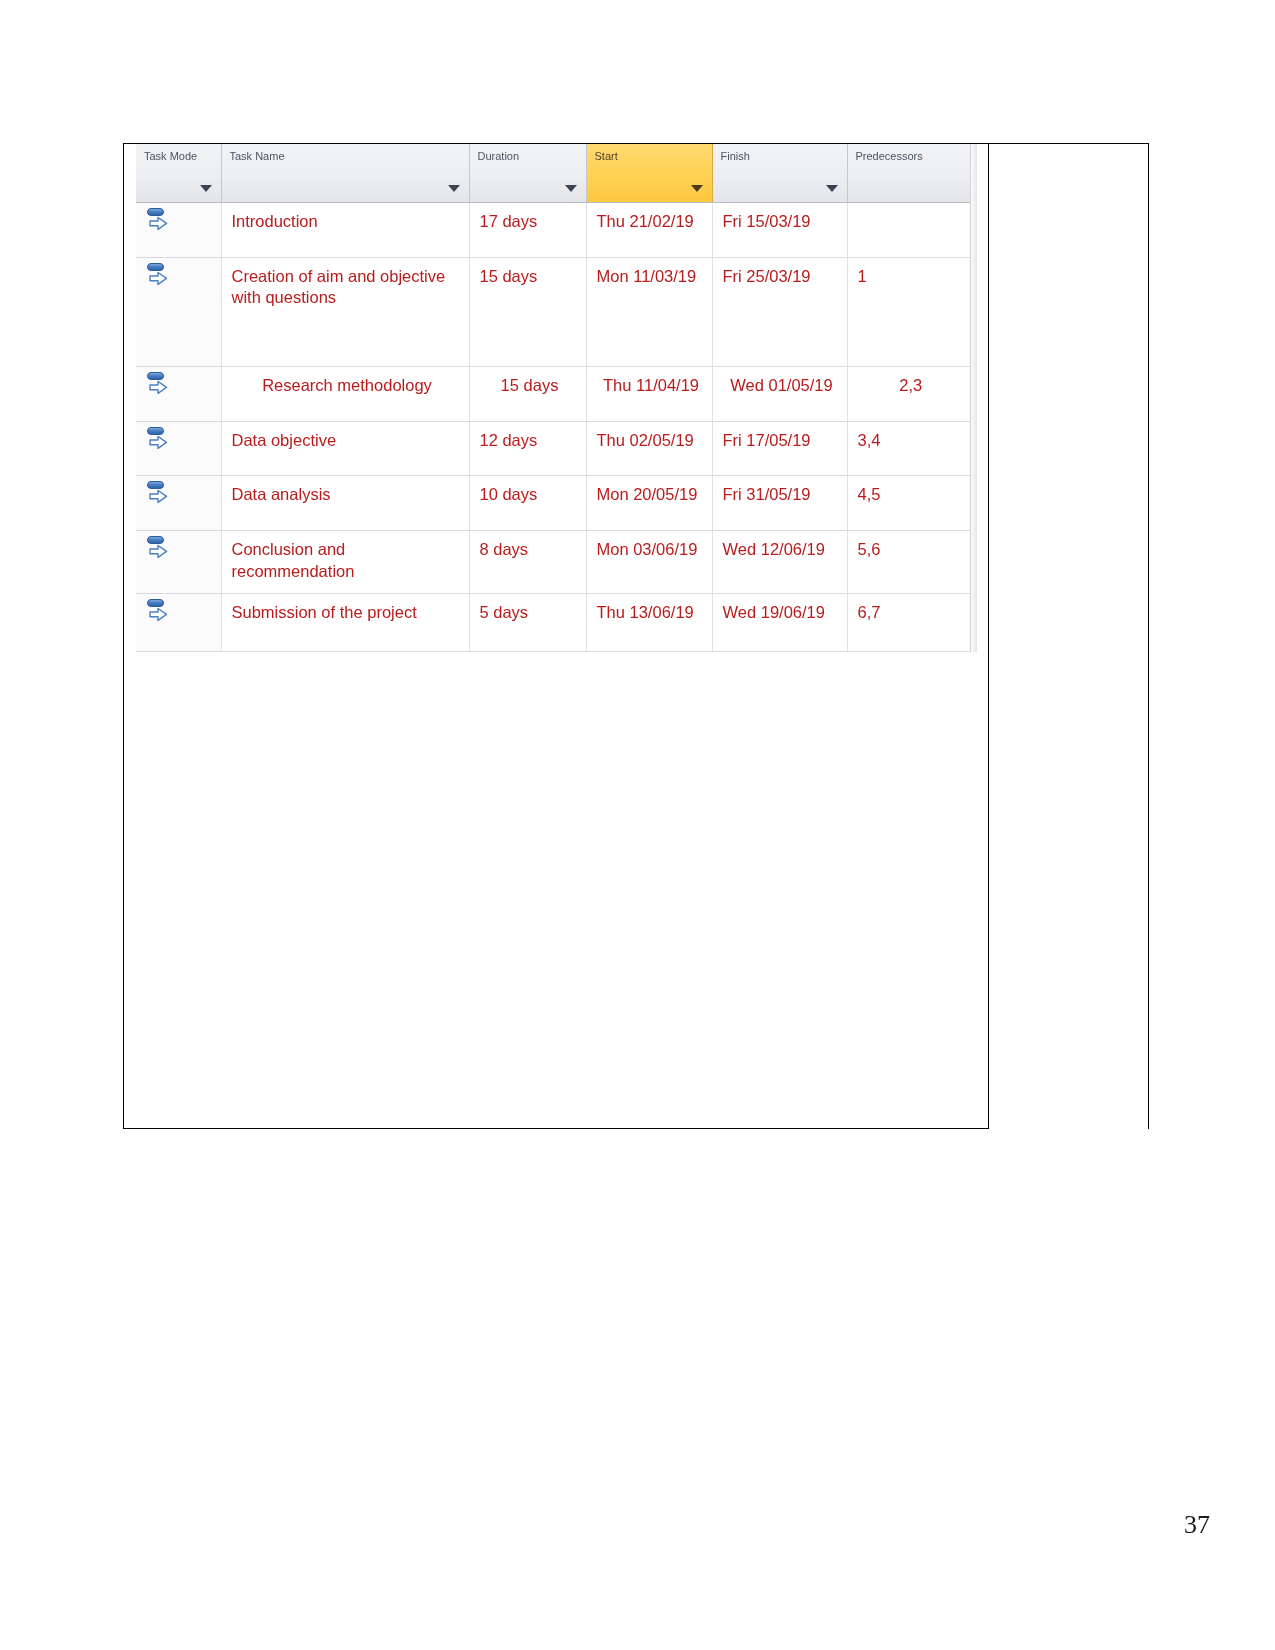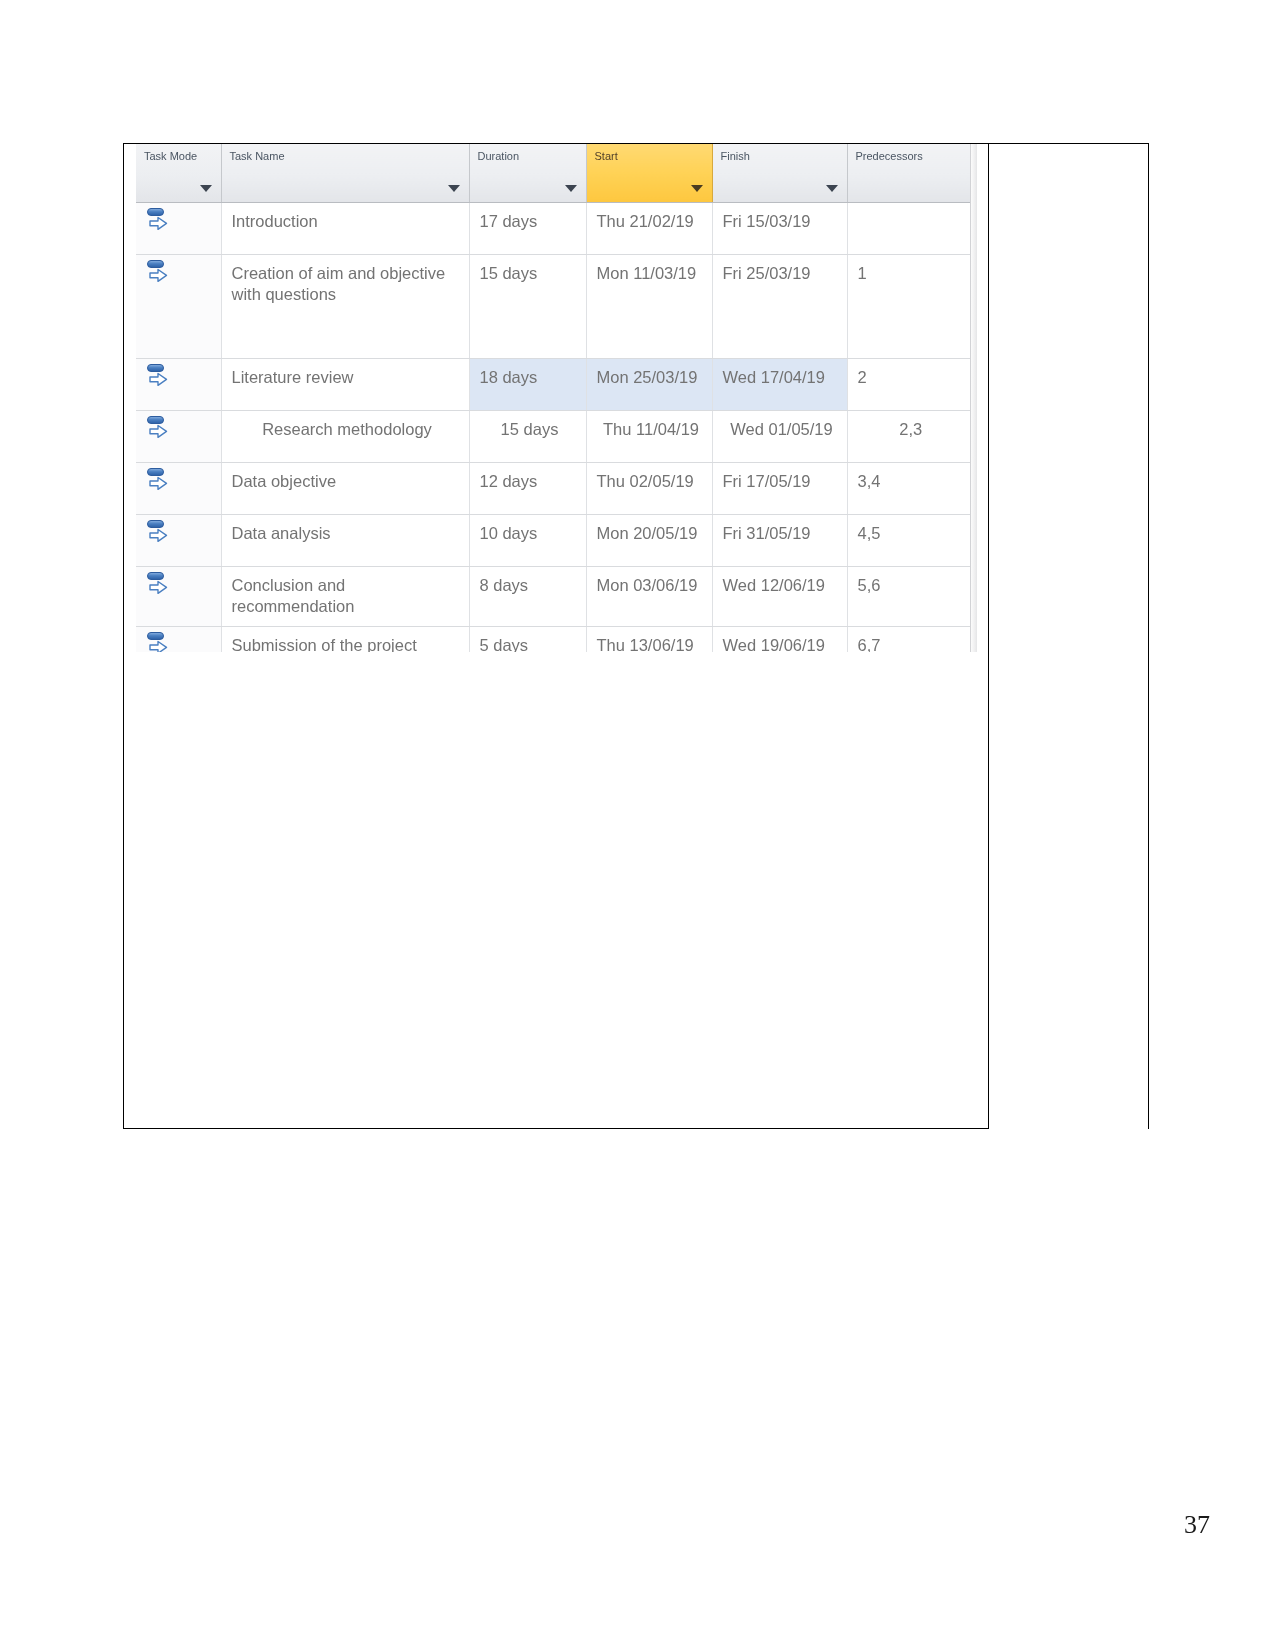--- a/index.html
+++ b/index.html
@@ -109,21 +109,21 @@
     border-left: 6px solid transparent;
     border-right: 6px solid transparent;
     border-top: 7px solid #3c4450;
   }
   .th-start .th-caret { border-top-color: #4b3c21; }
 
   #task-grid tbody td {
     border-right: 1px solid #dfe1e4;
     border-bottom: 1px solid #d9dbde;
     font-size: 16.5px;
-    color: #737373;
+    color: #b91c1c;
     vertical-align: top;
     padding: 8px 6px 8px 10px;
     line-height: 1.30;
     background: #ffffff;
   }
   #task-grid tbody td.td-mode {
     padding: 5px 0 0 10px;
     background: #fbfbfc;
   }
   #task-grid tbody td.td-pred { border-right: none; }
@@ -261,35 +261,20 @@
                 <path d="M1 5 H9 V1.5 L17.5 7.4 L9 13.3 V9.8 H1 Z" fill="#ffffff" stroke="#4a7fc1" stroke-width="1.4" stroke-linejoin="round"></path>
               </svg>
             </span>
           </td>
           <td>Creation of aim and objective with questions</td>
           <td>15 days</td>
           <td>Mon 11/03/19</td>
           <td>Fri 25/03/19</td>
           <td class="td-pred">1</td>
         </tr>
-        <tr style="height: 52px;">
-          <td class="td-mode">
-            <span class="mode-icon">
-              <span class="pin"></span>
-              <svg class="arrow-svg" width="19" height="15" viewBox="0 0 19 15">
-                <path d="M1 5 H9 V1.5 L17.5 7.4 L9 13.3 V9.8 H1 Z" fill="#ffffff" stroke="#4a7fc1" stroke-width="1.4" stroke-linejoin="round"></path>
-              </svg>
-            </span>
-          </td>
-          <td>Literature review</td>
-          <td class="sel">18 days</td>
-          <td class="sel">Mon 25/03/19</td>
-          <td class="sel">Wed 17/04/19</td>
-          <td class="td-pred">2</td>
-        </tr>
         <tr style="height: 52px; text-align: center;">
           <td class="td-mode">
             <span class="mode-icon">
               <span class="pin"></span>
               <svg class="arrow-svg" width="19" height="15" viewBox="0 0 19 15">
                 <path d="M1 5 H9 V1.5 L17.5 7.4 L9 13.3 V9.8 H1 Z" fill="#ffffff" stroke="#4a7fc1" stroke-width="1.4" stroke-linejoin="round"></path>
               </svg>
             </span>
           </td>
           <td>Research methodology</td>

